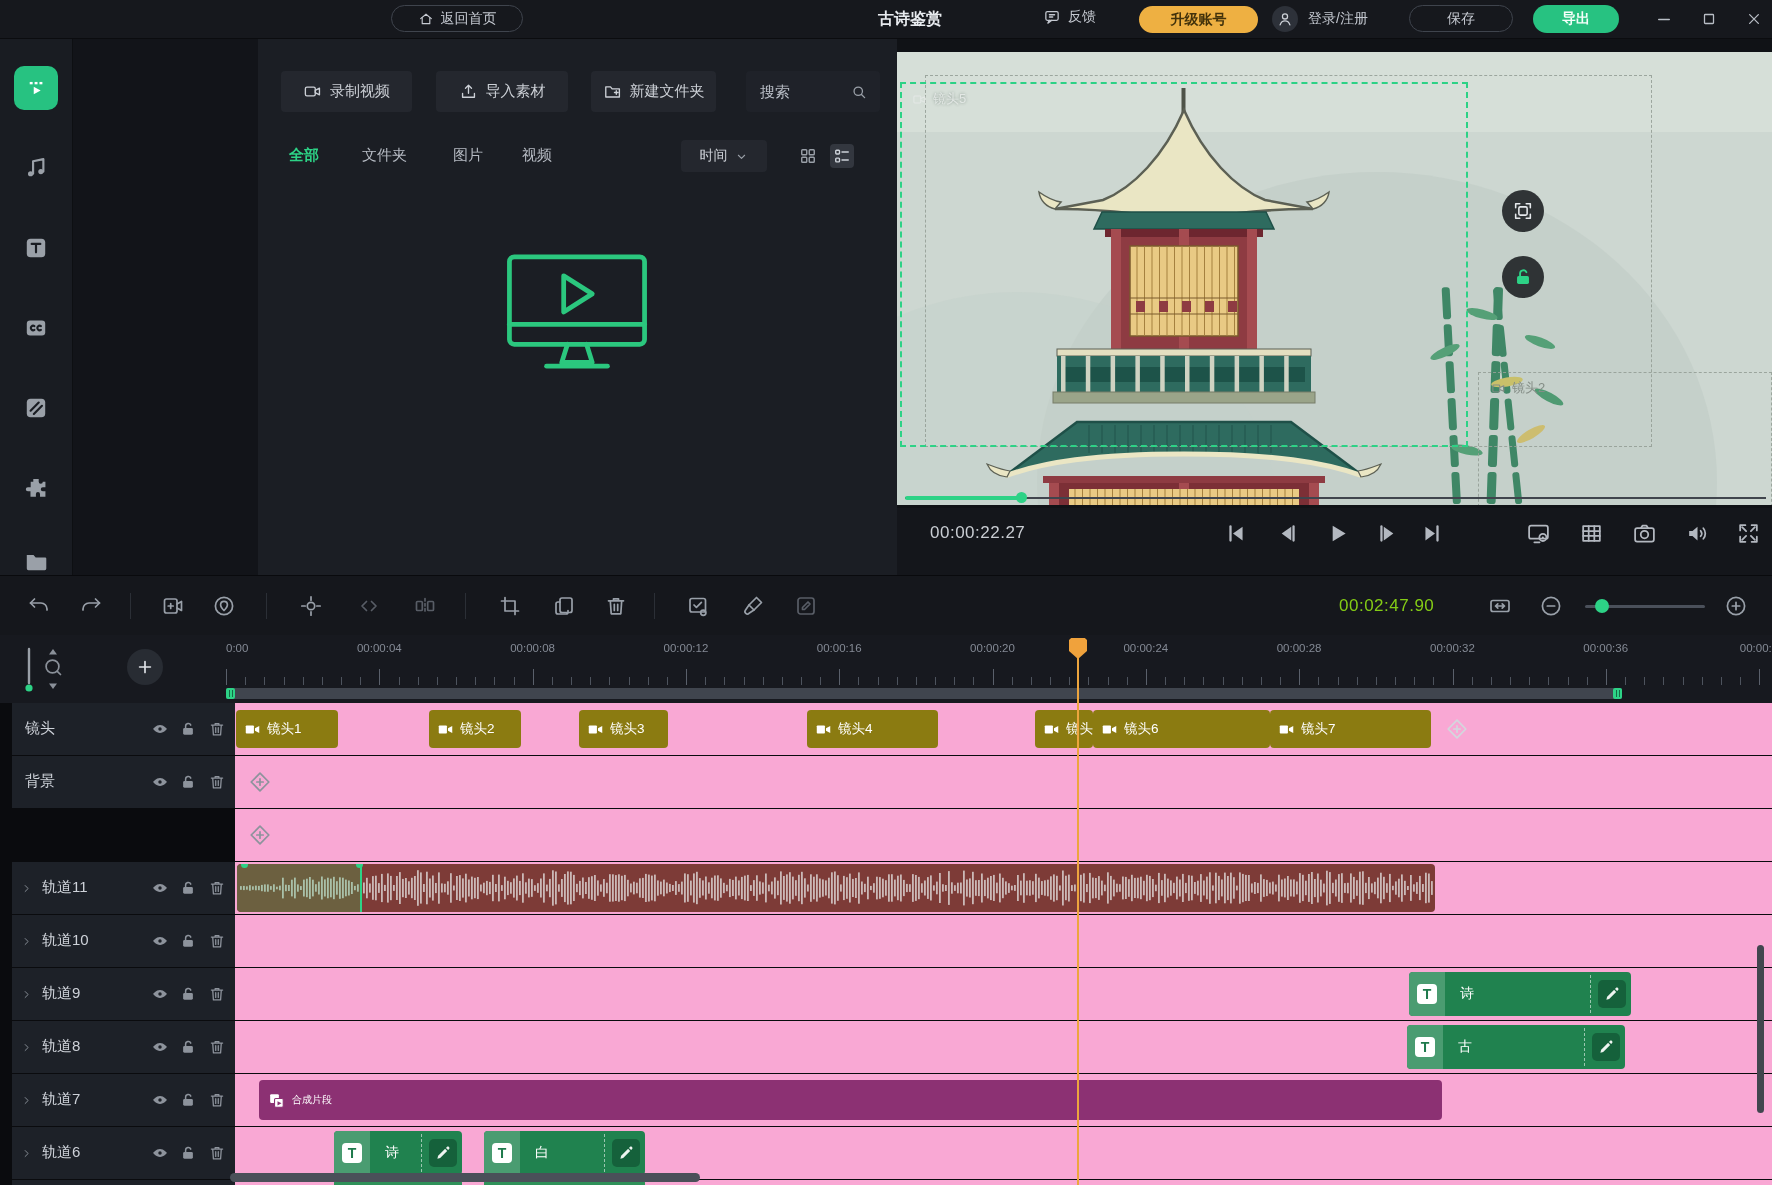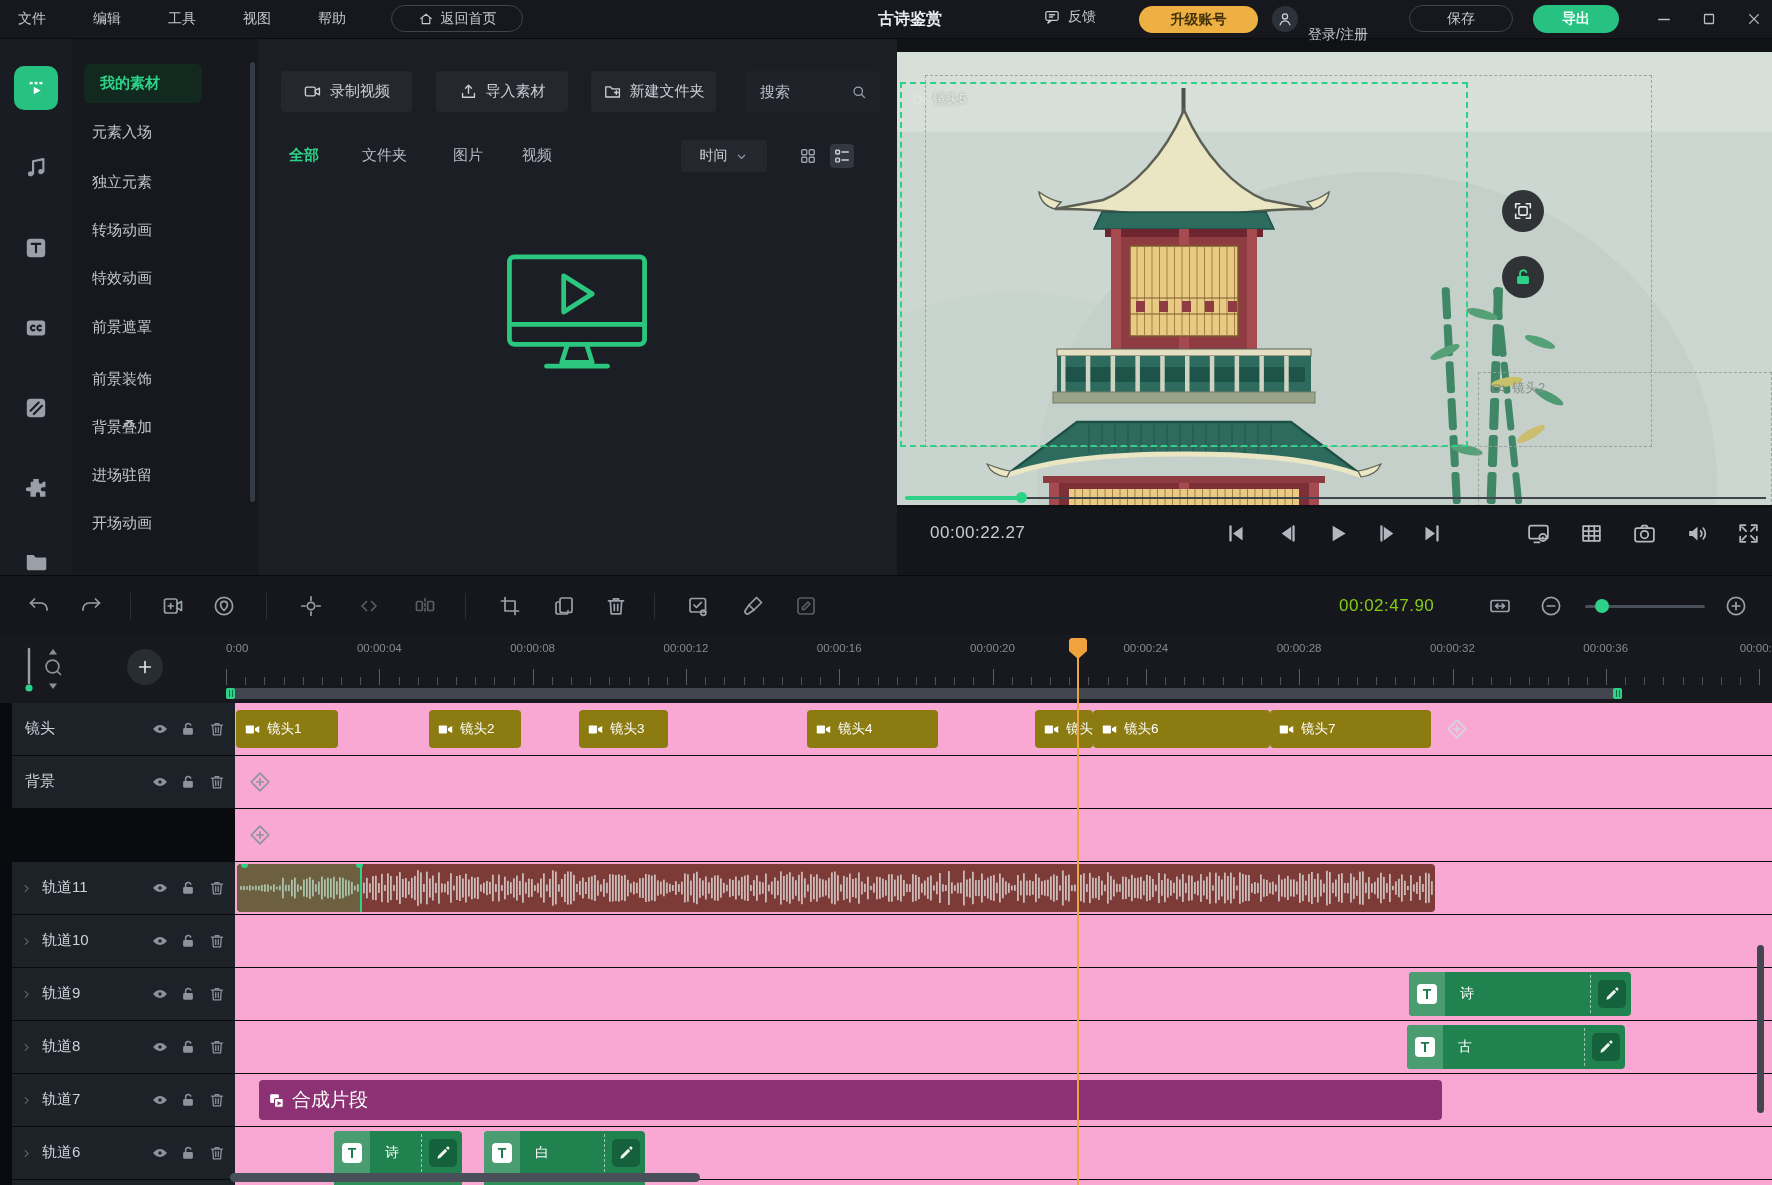--- a/index.html
+++ b/index.html
@@ -11,21 +11,21 @@
   .menus{position:absolute;left:18px;top:0;height:38px;display:flex;align-items:center;gap:47px;}
   .menu-item{color:#c3c7cf;font-size:14px;cursor:default;}
   .pillbtn{position:absolute;top:5px;height:27px;border:1px solid #3f444d;border-radius:14px;background:transparent;color:#c6cad2;font-size:14px;display:flex;align-items:center;justify-content:center;gap:7px;box-sizing:border-box;}
   .home{left:391px;width:132px;}
   .home .ic{width:16px;height:16px;color:#c6cad2;}
   .title{position:absolute;left:878px;top:9px;font-size:16px;font-weight:bold;color:#e8ebef;}
   .feedback{position:absolute;left:1043px;top:8px;display:flex;align-items:center;gap:7px;color:#c3c7cf;}
   .feedback .ic{width:18px;height:18px;}
   .upgrade{position:absolute;left:1139px;top:6px;width:119px;height:27px;border:none;border-radius:14px;background:#eeb042;color:#42320b;font-size:14px;font-weight:bold;}
   .avatar{position:absolute;left:1272px;top:6px;width:26px;height:26px;border-radius:50%;background:#2d3139;color:#cdd1d8;padding:4px;box-sizing:border-box;}
-  .login{position:absolute;left:1308px;top:10px;color:#c3c7cf;margin-top:16px;}
+  .login{position:absolute;left:1308px;top:10px;color:#c3c7cf;}
   .save{left:1409px;width:104px;}
   .export{position:absolute;left:1533px;top:5px;width:86px;height:28px;border:none;border-radius:14px;background:#27c281;color:#f4fffa;font-size:14px;font-weight:bold;}
   .win{position:absolute;top:10px;width:18px;height:18px;color:#b9bec6;}
   
   .rail{position:absolute;left:0;top:38px;width:72px;height:537px;background:#191c22;border-right:1px solid #0d0f12;}
   .rail-item{position:absolute;left:14px;width:44px;height:44px;border-radius:10px;display:flex;align-items:center;justify-content:center;color:#9aa0a8;padding:9px;box-sizing:border-box;}
   .rail-item.active{background:#27c281;color:#ffffff;}
   .side{position:absolute;left:72px;top:38px;width:186px;height:537px;background:#16181d;border-right:1px solid #0d0f12;}
   .side-item{position:absolute;left:20px;font-size:15px;color:#c2c7ce;white-space:nowrap;}
   .side-item.active{left:12px;top:26px;background:#11291f;color:#2dd286;font-weight:bold;padding:10px 42px 10px 16px;border-radius:6px;}
@@ -115,27 +115,20 @@
   .ph-head{position:absolute;left:1069px;top:638px;width:18px;height:21px;background:#f0a23c;clip-path:polygon(12% 0,88% 0,100% 10%,100% 62%,50% 100%,0 62%,0 10%);z-index:41;}
   .hscroll{position:absolute;left:230px;top:1173px;width:470px;height:9px;border-radius:5px;background:#4a5059;z-index:42;}
   .vscroll{position:absolute;left:1757px;top:945px;width:7px;height:168px;border-radius:4px;background:#41464f;z-index:42;}
 </style>
 </head>
 <body>
 
 <div id="app">
 
   <header class="topbar">
-    <nav class="menus" id="menus">
-        <span class="menu-item">文件</span>
-        <span class="menu-item">编辑</span>
-        <span class="menu-item">工具</span>
-        <span class="menu-item">视图</span>
-        <span class="menu-item">帮助</span>
-      </nav>
     <button class="pillbtn home">
       <span class="ic">
           <svg viewBox="0 0 24 24" fill="none" stroke="currentColor" stroke-width="1.7" stroke-linecap="round" stroke-linejoin="round">
             <path d="M4 11.4 12 4.8l8 6.6"></path>
             <path d="M6.3 10.2V19h11.4v-8.8"></path>
           </svg>
         </span>
       <span>返回首页</span>
     </button>
     <div class="title">古诗鉴赏</div>
@@ -229,33 +222,20 @@
       </div>
       <div class="rail-item" style="top:502px">
         <span class="ic" style="width:100%;height:100%">
           <svg viewBox="0 0 24 24" fill="none" stroke="currentColor" stroke-width="1.7" stroke-linecap="round" stroke-linejoin="round">
             <path fill="currentColor" stroke="none" d="M3.5 5.5h6.2l2 2.3h8.8a1 1 0 0 1 1 1V18a1.5 1.5 0 0 1-1.5 1.5H5A1.5 1.5 0 0 1 3.5 18z"></path>
           </svg>
         </span>
       </div>
     </aside>
 
-  <aside class="side" id="side">
-    <span class="sscroll"></span>
-  <div class="side-item active">我的素材</div>
-      <div class="side-item" style="top:85px">元素入场</div>
-      <div class="side-item" style="top:135px">独立元素</div>
-      <div class="side-item" style="top:183px">转场动画</div>
-      <div class="side-item" style="top:231px">特效动画</div>
-      <div class="side-item" style="top:280px">前景遮罩</div>
-      <div class="side-item" style="top:332px">前景装饰</div>
-      <div class="side-item" style="top:380px">背景叠加</div>
-      <div class="side-item" style="top:428px">进场驻留</div>
-      <div class="side-item" style="top:476px">开场动画</div>
-    </aside>
 
   <section class="media">
     <button class="mbtn" style="left:23px;width:131px">
       <span class="ic">
           <svg viewBox="0 0 24 24" fill="none" stroke="currentColor" stroke-width="1.7" stroke-linecap="round" stroke-linejoin="round">
             <rect x="3" y="6.5" width="12.5" height="11" rx="2"></rect>
             <path d="M15.5 10.5 20.8 7.8v8.4L15.5 13.5z"></path>
           </svg>
         </span>
       <span>录制视频</span>
@@ -1522,21 +1502,21 @@
         </div>
         <div class="tlane">
           <div class="clip compclip" style="left:24px;width:1183px">
             <span class="ic" style="width:19px;height:19px">
               <svg viewBox="0 0 24 24" fill="none" stroke="currentColor" stroke-width="1.7" stroke-linecap="round" stroke-linejoin="round">
                 <rect x="4" y="4" width="11" height="11" rx="1.5" fill="currentColor" stroke="none"></rect>
                 <rect x="9.5" y="9.5" width="11" height="11" rx="1.5" fill="currentColor" stroke="#8c3173" stroke-width="1.4"></rect>
                 <path fill="#8c3173" stroke="none" d="M13.3 12.8l5 2.7-5 2.7z"></path>
               </svg>
             </span>
-            <span class="clab" style="font-size:19px">合成片段</span>
+            <span class="clab" style="font-size:10px">合成片段</span>
           </div>
         </div>
       </div>
       <div class="trow" style="top:424px">
         <div class="thead">
           <span class="ic chev">
             <svg viewBox="0 0 24 24" fill="none" stroke="currentColor" stroke-width="1.7" stroke-linecap="round" stroke-linejoin="round">
               <path d="M9.5 6.5 15 12l-5.5 5.5"></path>
             </svg>
           </span>

